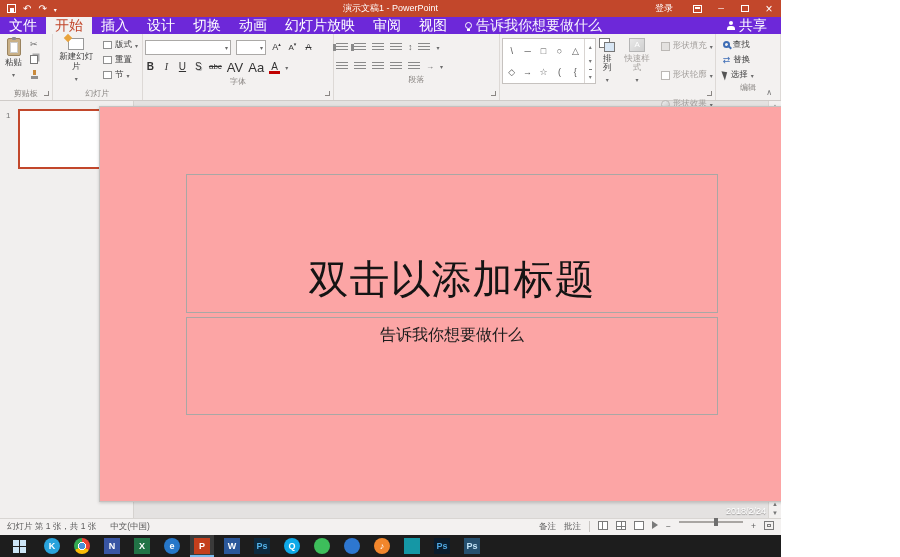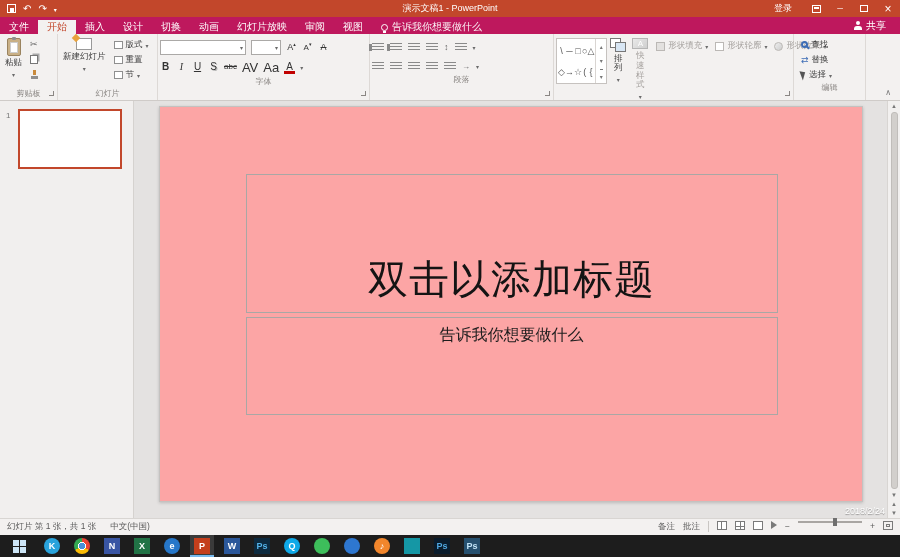--- a/index.html
+++ b/index.html
@@ -1,39 +1,39 @@
 <!DOCTYPE html>
 <html><head>
 <meta charset="utf-8">
 <style>
   *{margin:0;padding:0;box-sizing:border-box}
   html,body{width:900px;height:557px;overflow:hidden}
   body{font-family:"Liberation Sans","DejaVu Sans",sans-serif;background:#fff;font-size:9px;color:#3f3f3f}
-  .app{position:relative;width:900px;height:557px;overflow:hidden}
+  .app{position:relative;width:781px;height:557px;overflow:hidden}
 
   
   .titlebar{height:17px;background:#C2472B;display:flex;align-items:center;color:#fff;position:relative}
   .qat{display:flex;align-items:center;gap:7px;padding-left:7px}
   .qat .ic{font-size:10px;line-height:1;color:#fff;cursor:default}
   .i-save{width:9px;height:9px;border:1px solid #fff;position:relative;display:inline-block}
   .i-save::after{content:"";position:absolute;left:2px;bottom:0;width:4px;height:4px;background:#fff}
   .gi-undo::before{content:"↶"} .gi-redo::before{content:"↷"}
   .gi-caret-sm::before{content:"▾";font-size:6px}
   .tb-title{position:absolute;left:50%;transform:translateX(-50%);white-space:nowrap;font-size:9px}
   .tb-right{margin-left:auto;display:flex;align-items:center;height:100%}
   .signin{padding:0 12px;font-size:9px}
   .winbtn{width:24px;height:100%;display:flex;align-items:center;justify-content:center}
   .i-ribopt{width:9px;height:8px;border:1px solid #fff;position:relative;display:inline-block}
   .i-ribopt::after{content:"";position:absolute;left:1px;top:1px;right:1px;height:2px;background:#fff}
   .gi-min::before{content:"─";font-size:8px}
   .i-max{width:8px;height:7px;border:1px solid #fff;display:inline-block}
   .gi-close::before{content:"×";font-size:12px}
 
   
-  .tabrow{height:17px;background:#be185d;display:flex;align-items:flex-end;color:#fff;position:relative;font-size:10px}
+  .tabrow{height:17px;background:#6d28d9;display:flex;align-items:center;color:#fff;position:relative;font-size:14px}
   .tab{padding:0 9px;display:flex;align-items:center;white-space:nowrap;cursor:default}
   .tab.active{background:#F3F1F0;color:#C2472B}
   .tellme{display:flex;align-items:center;gap:4px;padding:0 9px;color:rgba(255,255,255,.95)}
   .bulb{width:7px;height:7px;border:1px solid #fff;border-radius:50%;position:relative;display:inline-block}
   .bulb::after{content:"";position:absolute;left:1px;bottom:-3px;width:3px;height:2px;background:#fff}
   .share{position:absolute;right:4px;top:0;height:100%;display:flex;align-items:center;gap:4px;padding:0 10px}
   .person{width:8px;height:9px;position:relative;display:inline-block}
   .person::before{content:"";position:absolute;left:2px;top:0;width:4px;height:4px;border-radius:50%;background:#fff}
   .person::after{content:"";position:absolute;left:0;bottom:0;width:8px;height:4px;border-radius:3px 3px 0 0;background:#fff}
 
@@ -93,21 +93,21 @@
   .gi-up::before{content:"▴";font-size:6px}
   .gi-down::before{content:"▾";font-size:6px}
   .gi-more{border-top:1px solid #777;padding-top:1px}
   .gi-more::before{content:"▾";font-size:6px}
   .i-arrange{width:16px;height:14px;position:relative;display:inline-block}
   .i-arrange::before{content:"";position:absolute;left:0;top:0;width:9px;height:8px;background:#fff;border:1px solid #777}
   .i-arrange::after{content:"";position:absolute;right:0;bottom:0;width:9px;height:8px;background:#D8E6F4;border:1px solid #777}
   .i-qstyle{width:16px;height:14px;background:linear-gradient(135deg,#E9E9E9,#CFCFCF);border:1px solid #B5B5B5;display:flex;align-items:center;justify-content:center;color:#fff;font-size:8px}
   .i-qstyle::before{content:"A"}
   .gray,.gray .bb-label{color:#A5A19E}
-  .shape-btns{display:flex;flex-direction:row;gap:7px;padding:5px 0 0 5px;color:#A5A19E}
+  .shape-btns{display:flex;flex-direction:column;gap:17px;padding:5px 0 0 5px;color:#A5A19E}
   .sb-row{display:flex;align-items:center;gap:3px;height:12px;white-space:nowrap}
   .chip{width:9px;height:9px;border:1px solid #BBB8B5;background:#E3E1DF;display:inline-block}
   .chip.outline{background:#fff}
   .chip.fx{border-radius:50%;background:linear-gradient(135deg,#EEE,#CCC)}
   
   .i-mag{width:7px;height:7px;border:2px solid #3E6DB5;border-radius:50%;position:relative;display:inline-block}
   .i-mag::after{content:"";position:absolute;width:5px;height:2px;background:#3E6DB5;transform:rotate(45deg);right:-4px;bottom:-2px}
   .gi-replace::before{content:"⇄";color:#3E6DB5;font-size:9px}
   .i-cursor{width:0;height:0;border-left:5px solid #555;border-top:3px solid transparent;border-bottom:7px solid transparent;transform:rotate(-20deg);display:inline-block}
   .ribbon-collapse{position:absolute;right:9px;bottom:3px;color:#777;font-size:8px;cursor:default}

